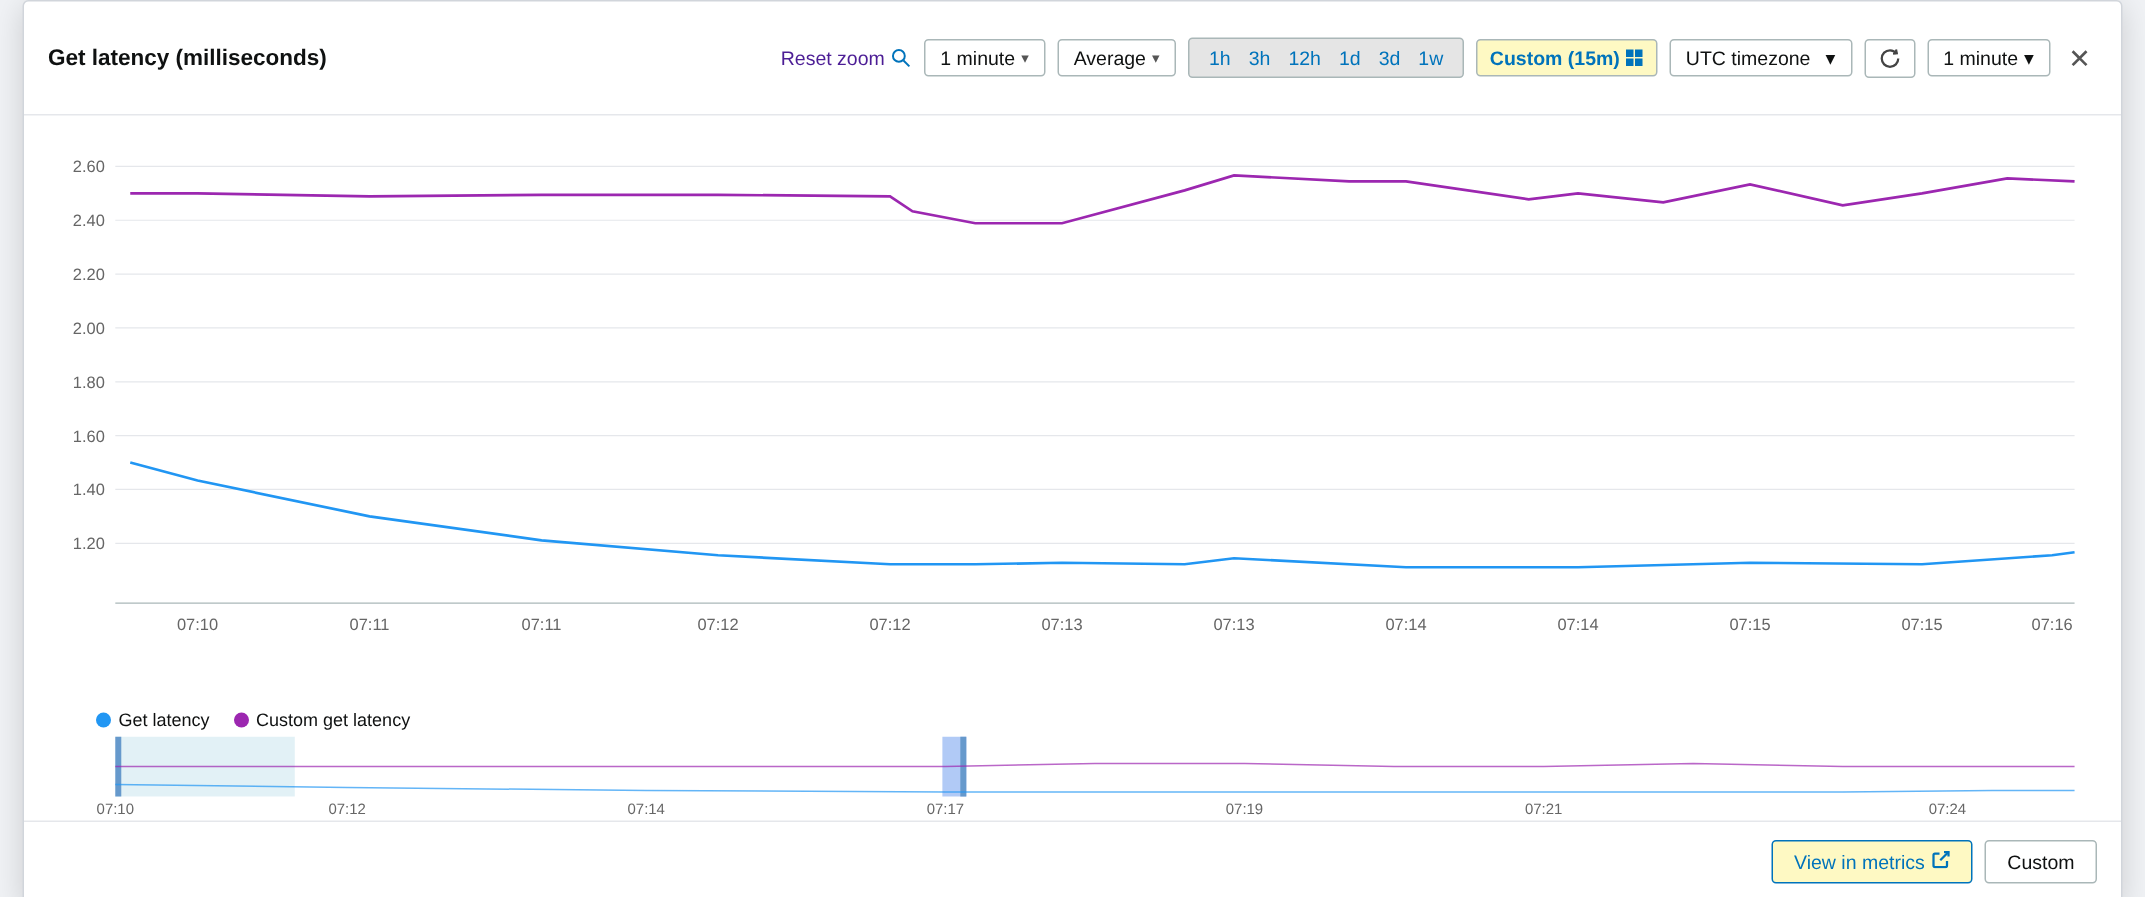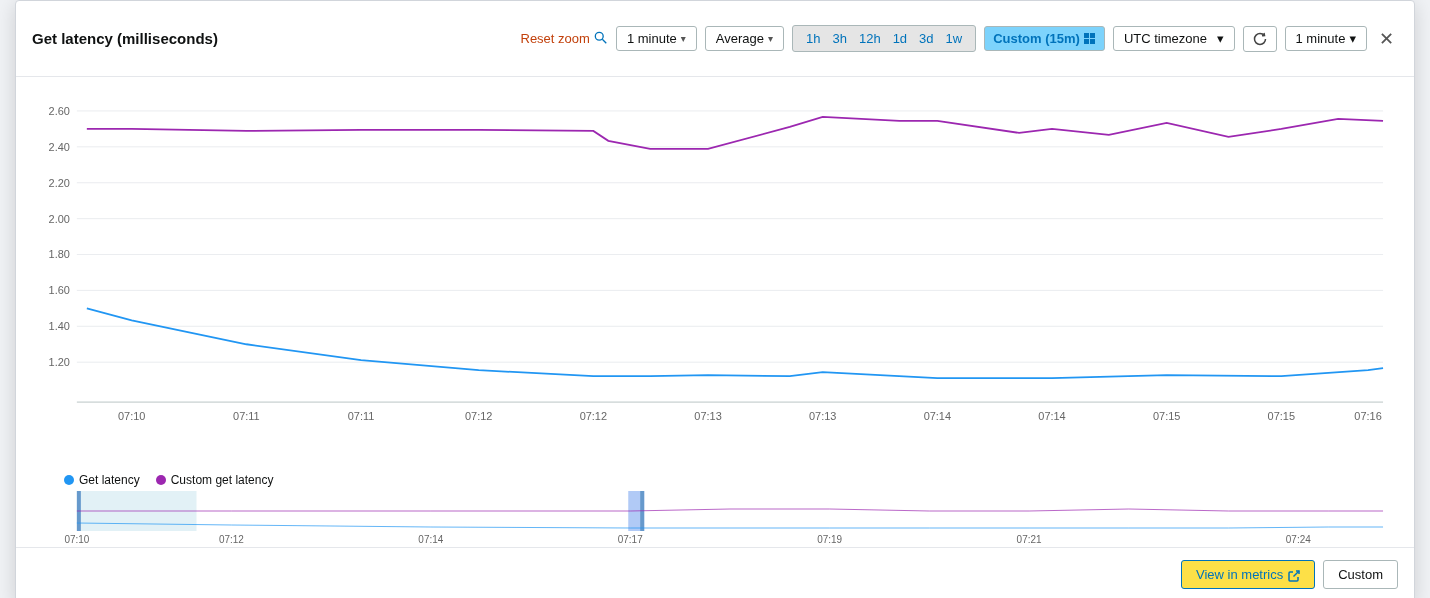--- a/index.html
+++ b/index.html
@@ -37,26 +37,26 @@
       flex-shrink: 0;
     }
     .header-controls {
       display: flex;
       align-items: center;
       gap: 8px;
       margin-left: auto;
     }
     .reset-zoom-btn {
       display: flex;
-      align-items: flex-start;
+      align-items: center;
       gap: 4px;
       background: none;
       border: none;
       cursor: pointer;
-      color: #c2410c;
+      color: #4c1d95;
       font-size: 13px;
       white-space: nowrap;
     }
     .reset-zoom-btn svg { width: 14px; height: 14px; }
     .dropdown-btn {
       display: flex;
       align-items: center;
       gap: 4px;
       background: #fff;
       border: 1px solid #aab7b8;
@@ -81,21 +81,21 @@
       padding: 3px 5px;
       cursor: pointer;
       color: #0073bb;
       font-size: 13px;
       border-radius: 2px;
     }
     .custom-range-btn {
       display: flex;
       align-items: center;
       gap: 4px;
-      background: #7dd3fc;
+      background: #fef9c3;
       border: 1px solid #aab7b8;
       border-radius: 3px;
       padding: 4px 8px;
       cursor: pointer;
       font-size: 13px;
       color: #0073bb;
       font-weight: 700;
       white-space: nowrap;
     }
     .custom-range-btn .grid-icon {
@@ -198,24 +198,24 @@
       gap: 8px;
       border-top: 1px solid #e5e7eb;
       flex-shrink: 0;
     }
     .footer-btn {
       border: 1px solid #aab7b8;
       border-radius: 3px;
       padding: 6px 14px;
       cursor: pointer;
       font-size: 13px;
-      background: #fde047;
-      color: #0f1111;
-      display: flex;
-      align-items: flex-end;
+      background: #fef9c3;
+      color: #0f1111;
+      display: flex;
+      align-items: flex-start;
       gap: 5px;
     }
     .footer-btn.primary {
       border-color: #0073bb;
       color: #0073bb;
     }
     .close-footer-btn {
       border: 1px solid #aab7b8;
       border-radius: 3px;
       padding: 6px 14px;

